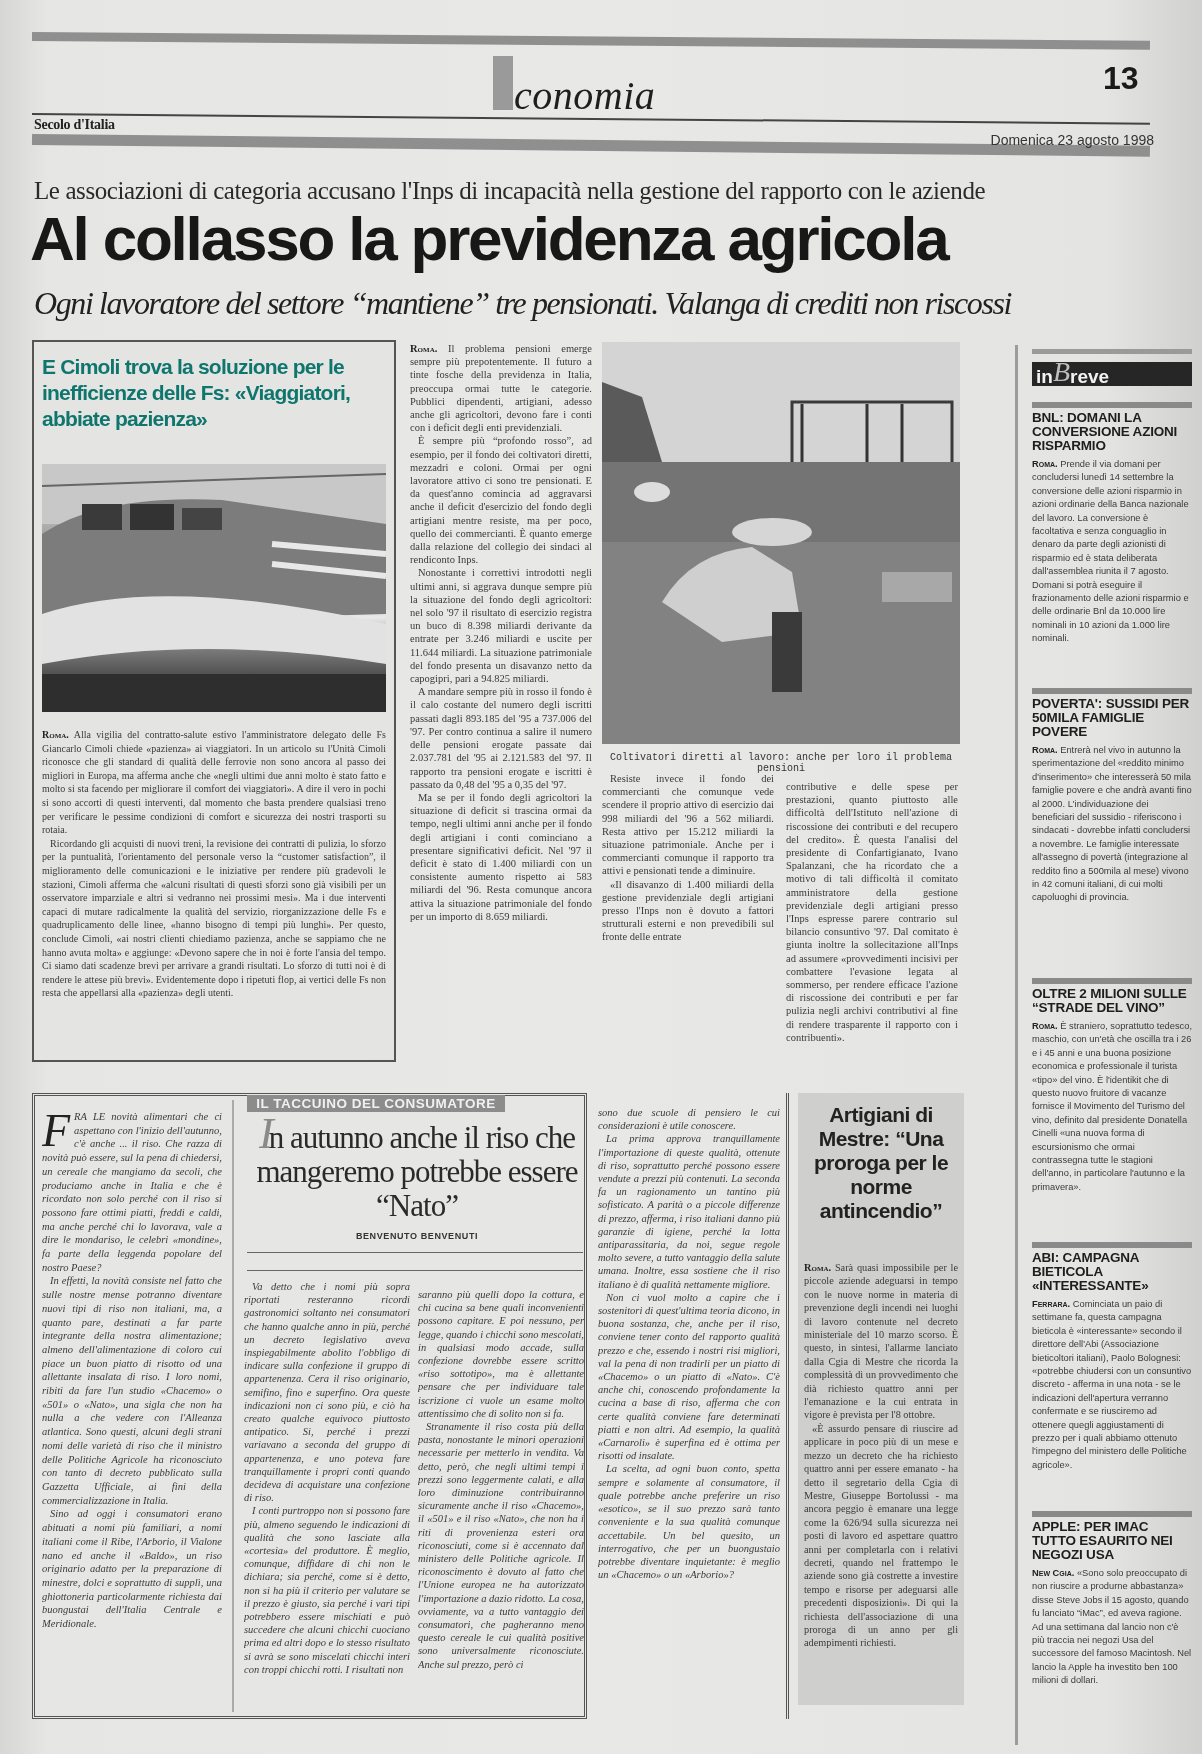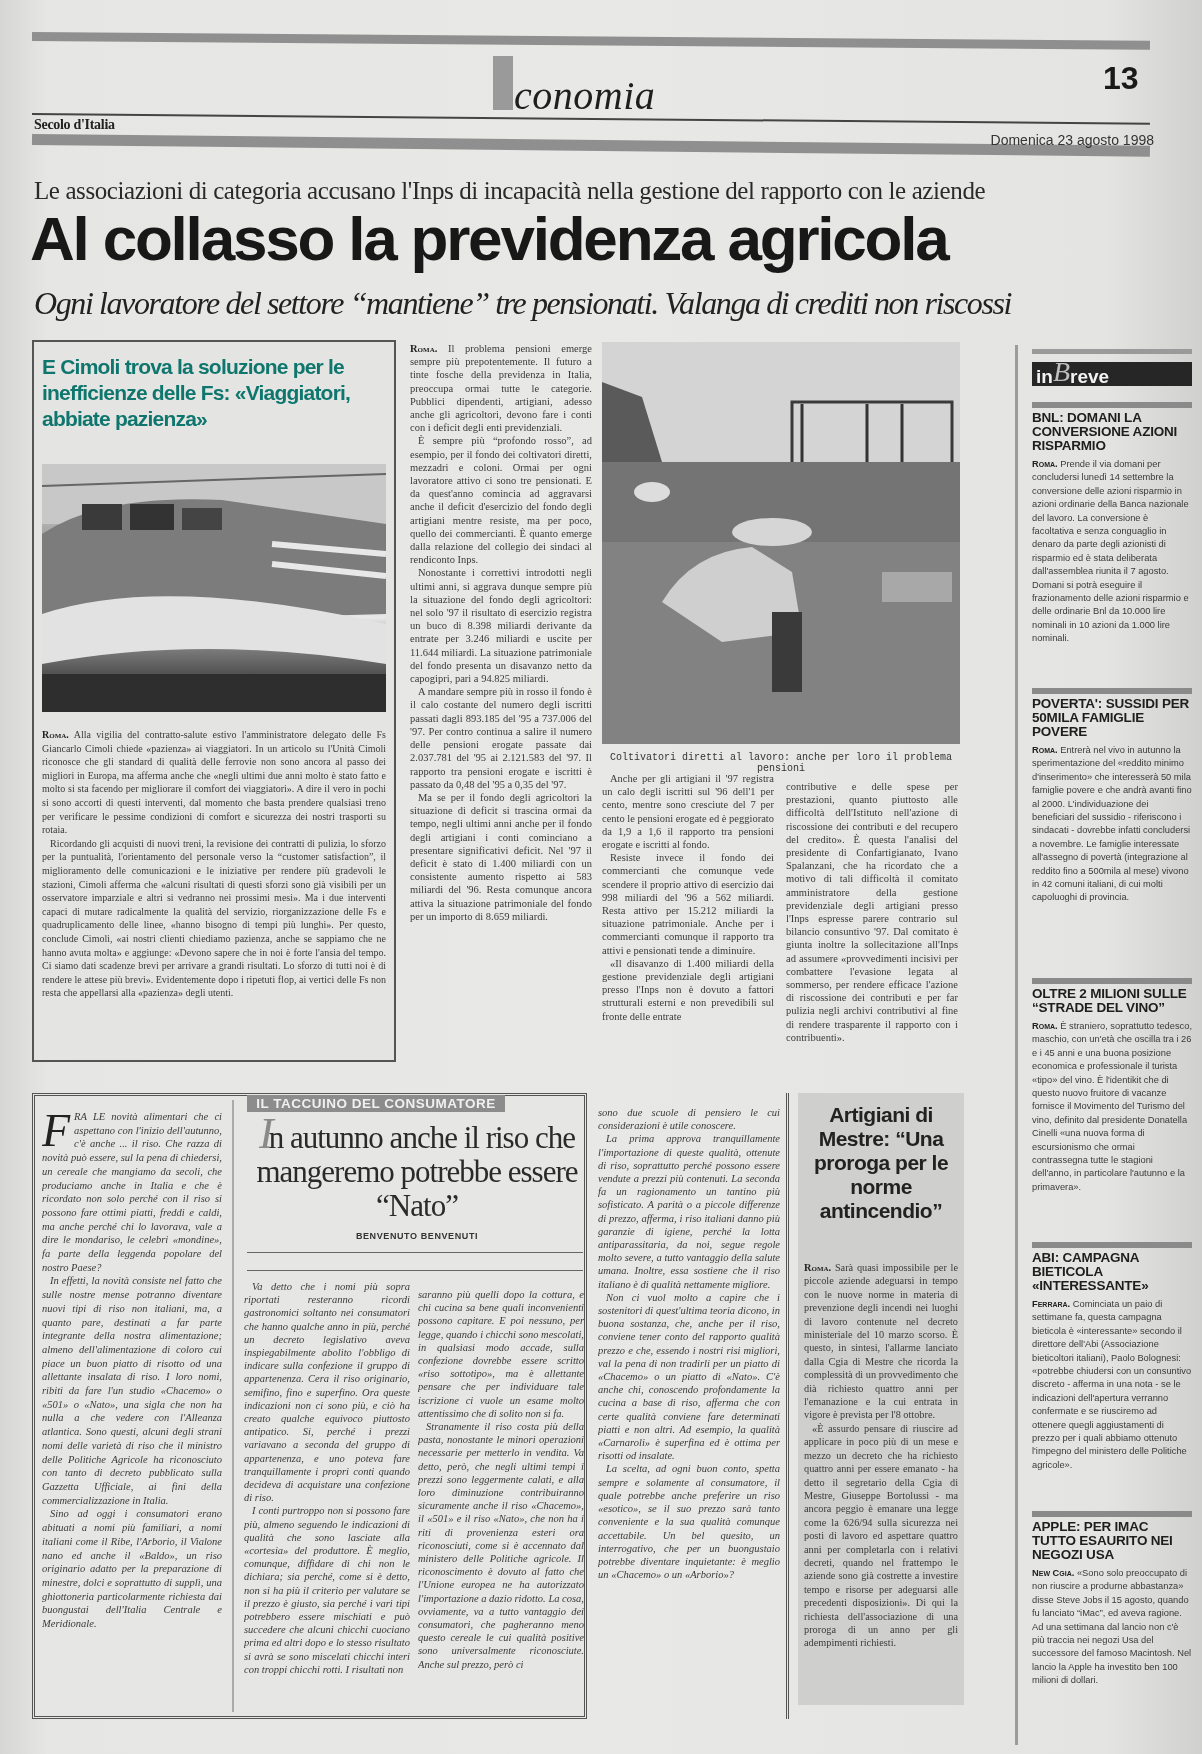--- a/index.html
+++ b/index.html
@@ -201,21 +201,20 @@
       <ellipse cx="170" cy="190" rx="40" ry="14" fill="#d6d6d6"></ellipse>
       <path d="M60 260 Q90 210 150 205 L190 230 L200 290 L120 300 Z" fill="#cfcfcf"></path>
       <rect x="170" y="270" width="30" height="80" fill="#3a3a3a"></rect>
       <ellipse cx="50" cy="150" rx="18" ry="10" fill="#dddddd"></ellipse>
       <rect x="280" y="230" width="70" height="30" fill="#a8a8a8"></rect>
     </svg>
   </div>
   <div class="caption" style="left:602px; top:752px; width:358px;">Coltivatori diretti al lavoro: anche per loro il problema pensioni</div>
 
   <div class="col body-text" style="left:602px; top:772px; width:172px; height:290px; overflow:hidden;">
-    <p>Anche per gli artigiani il '97 registra un calo degli iscritti sul '96 dell'1 per cento, mentre sono cresciute del 7 per cento le pensioni erogate ed è peggiorato da 1,9 a 1,6 il rapporto tra pensioni erogate e iscritti al fondo.</p>
     <p>Resiste invece il fondo dei commercianti che comunque vede scendere il proprio attivo di esercizio dai 998 miliardi del '96 a 562 miliardi. Resta attivo per 15.212 miliardi la situazione patrimoniale. Anche per i commercianti comunque il rapporto tra attivi e pensionati tende a diminuire.</p>
     <p>«Il disavanzo di 1.400 miliardi della gestione previdenziale degli artigiani presso l'Inps non è dovuto a fattori strutturali esterni e non prevedibili sul fronte delle entrate</p>
   </div>
   <div class="col body-text" style="left:786px; top:772px; width:172px; height:290px; overflow:hidden;">
     <p class="first">contributive e delle spese per prestazioni, quanto piuttosto alle difficoltà dell'Istituto nell'azione di riscossione dei contributi e del recupero del credito». È questa l'analisi del presidente di Confartigianato, Ivano Spalanzani, che ha ricordato che a motivo di tali difficoltà il comitato amministratore della gestione previdenziale degli artigiani presso l'Inps espresse parere contrario sul bilancio consuntivo '97. Dal comitato è giunta inoltre la sollecitazione all'Inps ad assumere «provvedimenti incisivi per combattere l'evasione legata al sommerso, per rendere efficace l'azione di riscossione dei contributi e per far pulizia negli archivi contributivi al fine di rendere trasparente il rapporto con i contribuenti».</p>
   </div>
 
   <div class="sidebar">
     <div style="position:absolute; left:14px; top:4px; width:160px; height:5px; background:#9a9a9a;"></div>
     <div class="brief-header"><span>in</span><span class="b">B</span><span>reve</span></div>

